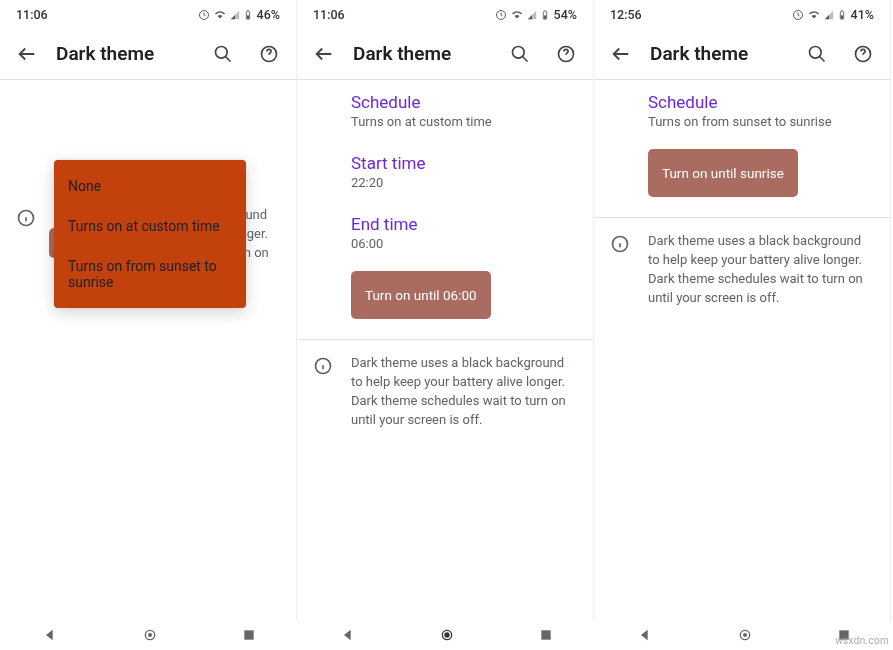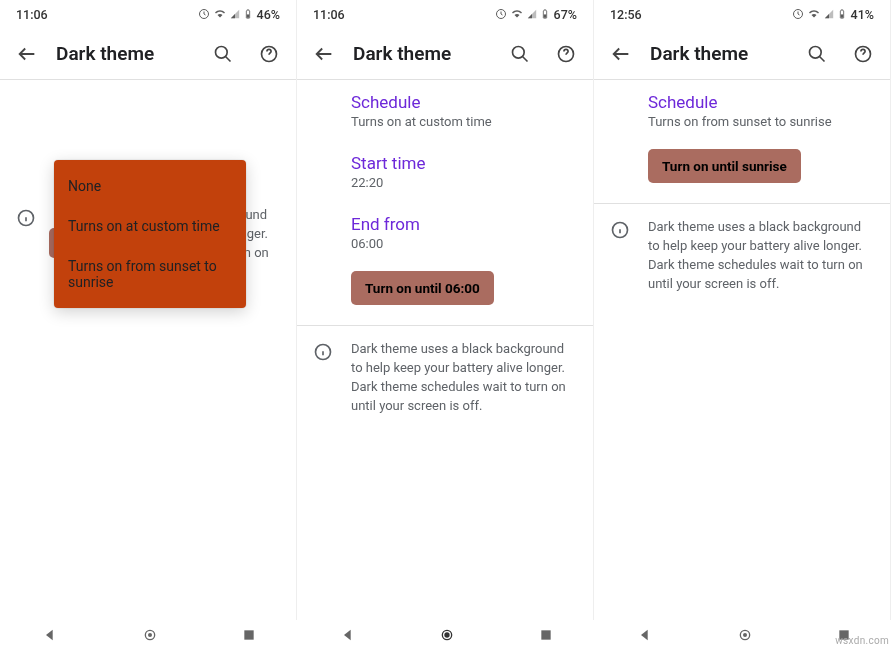--- a/index.html
+++ b/index.html
@@ -24,21 +24,21 @@
   .statusbar {
     display: flex;
     justify-content: space-between;
     align-items: center;
     height: 28px;
     padding: 8px 16px;
     font-size: 12.5px;
     font-weight: 500;
     color: #333;
   }
-  .status-right { display: flex; align-items: flex-start; gap: 4px; }
+  .status-right { display: flex; align-items: flex-end; gap: 4px; }
   .status-icons { display:flex; align-items:center; gap:3px; opacity:0.8; }
   .appbar {
     display: flex;
     align-items: center;
     height: 52px;
     padding: 0 10px;
     border-bottom: 1px solid #e0e0e0;
     gap: 12px;
   }
   .appbar .title {
@@ -53,24 +53,24 @@
   }
   svg { display:block; }
   .content { position: relative; }
   .row { padding: 12px 20px 12px 54px; }
   .row .primary { font-size: 17px; color:#6d28d9; margin-bottom:2px;}
   .row .secondary { font-size: 13px; color:#5f6368; }
   .btn-row { padding: 8px 20px 14px 54px; }
   .pill {
     display:inline-block;
     background:#aa6c60;
-    color:#000000;
+    color:#ffffff;
     font-size: 13.5px;
-    font-weight:700;
-    padding: 9px 14px;
+    font-weight:400;
+    padding: 16px 14px;
     border-radius: 5px;
   }
   .info-row {
     display:flex;
     padding: 14px 20px 14px 16px;
     gap: 18px;
     border-top: 1px solid #e0e0e0;
     margin-top: 6px;
   }
   .info-row.no-border { border-top:none; margin-top:0;}
@@ -199,21 +199,21 @@
           </svg>
         <svg width="10" height="12" viewBox="0 0 24 24" fill="currentColor">
             <path d="M2 22L22 2v20z" opacity=".4"></path>
             <path d="M2 22L12 12v10z"></path>
           </svg>
         <svg width="10" height="14" viewBox="0 0 24 24" fill="currentColor">
             <path d="M15 4h-1V2h-4v2H9c-1 0-1 1-1 1v16c0 1 1 1 1 1h6c1 0 1-1 1-1V5s0-1-1-1z" fill="none" stroke="currentColor" stroke-width="2"></path>
             <rect x="9" y="13" width="6" height="8"></rect>
           </svg>
       </span>
-      <span>67%</span>
+      <span>54%</span>
     </span>
   </div>
   <div class="appbar">
     <span class="icon-btn">
       <svg width="22" height="22" viewBox="0 0 24 24" fill="none" stroke="currentColor" stroke-width="2">
           <path d="M20 12H4M10 6l-6 6 6 6"></path>
         </svg>
     </span>
     <span class="title">Dark theme</span>
     <span class="icon-btn">
@@ -232,21 +232,21 @@
   <div class="content">
     <div class="row">
       <div class="primary">Schedule</div>
       <div class="secondary">Turns on at custom time</div>
     </div>
     <div class="row">
       <div class="primary">Start time</div>
       <div class="secondary">22:20</div>
     </div>
     <div class="row">
-      <div class="primary">End from</div>
+      <div class="primary">End time</div>
       <div class="secondary">06:00</div>
     </div>
     <div class="btn-row">
       <span class="pill">Turn on until 06:00</span>
     </div>
     <div class="info-row">
       <span class="info-icon">
         <svg width="20" height="20" viewBox="0 0 24 24" fill="none" stroke="currentColor" stroke-width="2">
             <circle cx="12" cy="12" r="9"></circle>
             <path d="M12 8h.01M11 12h1v4"></path>

